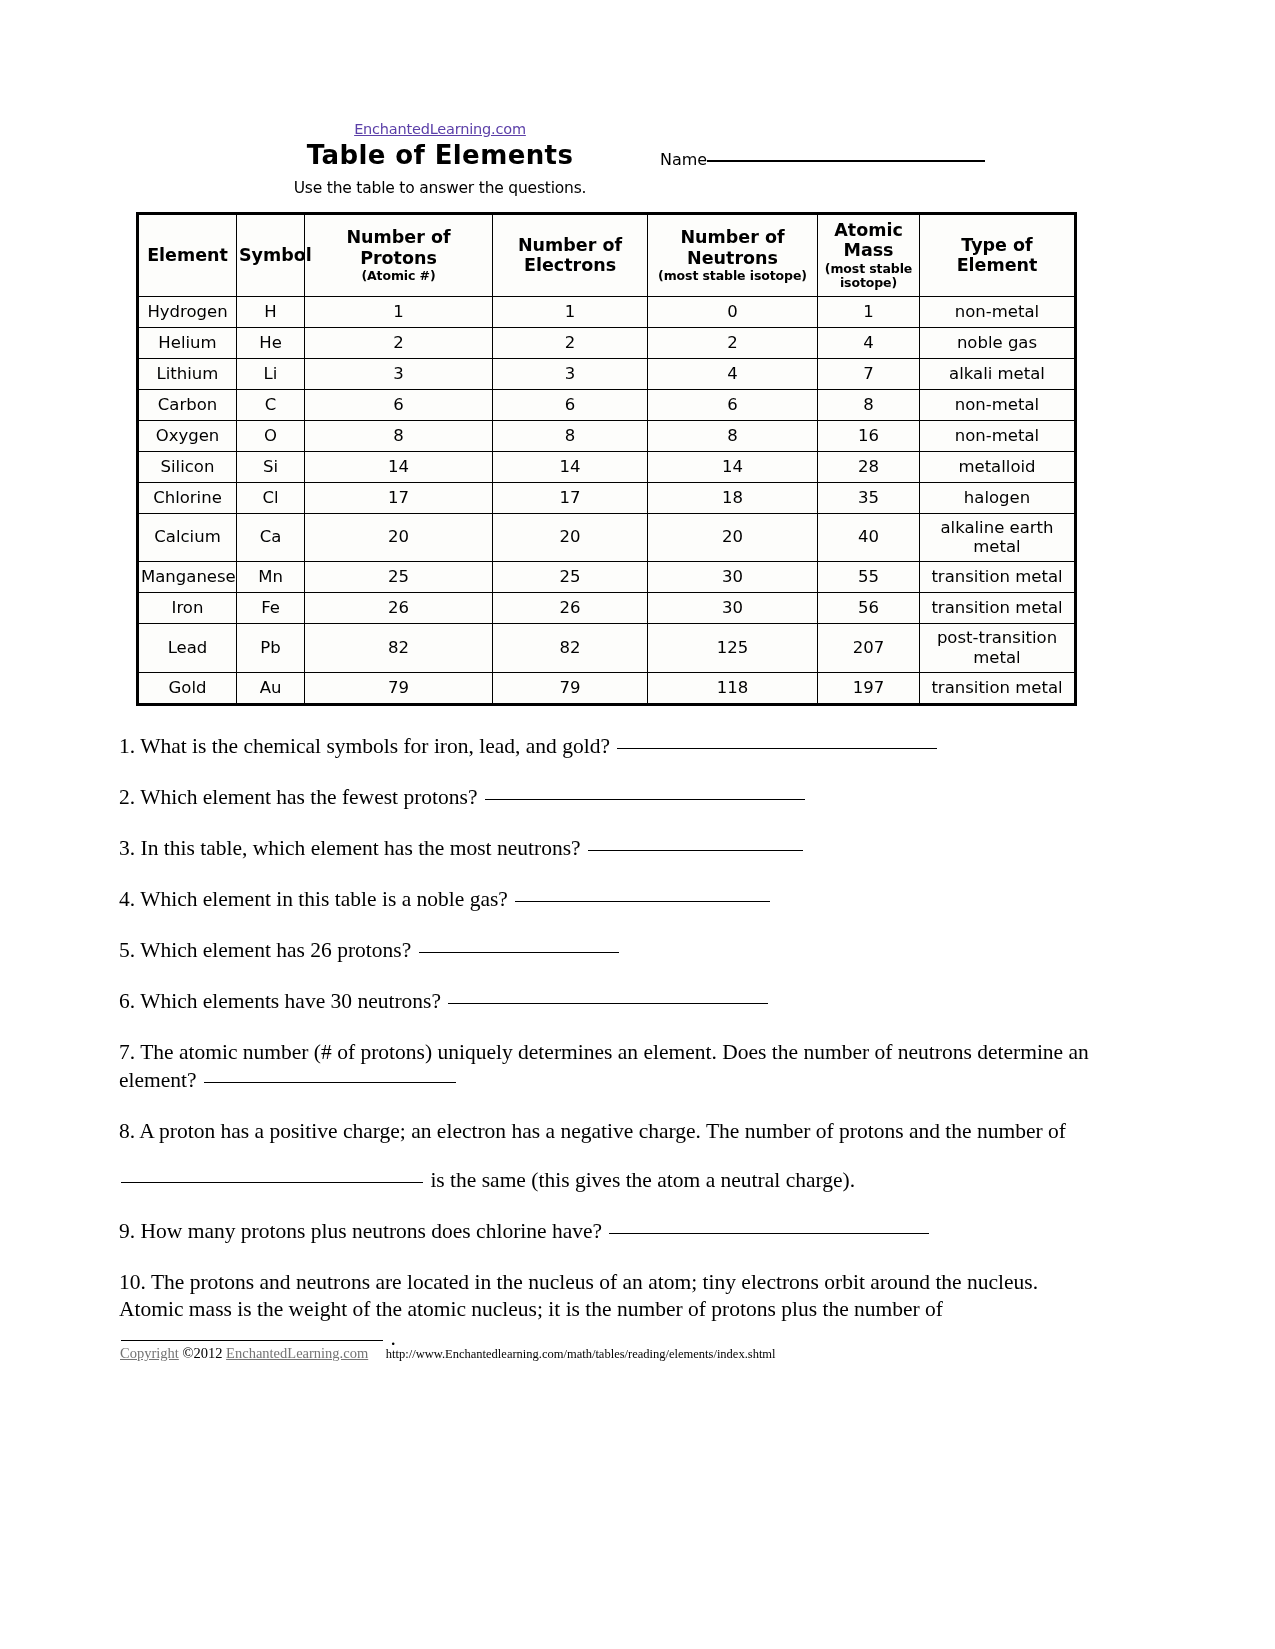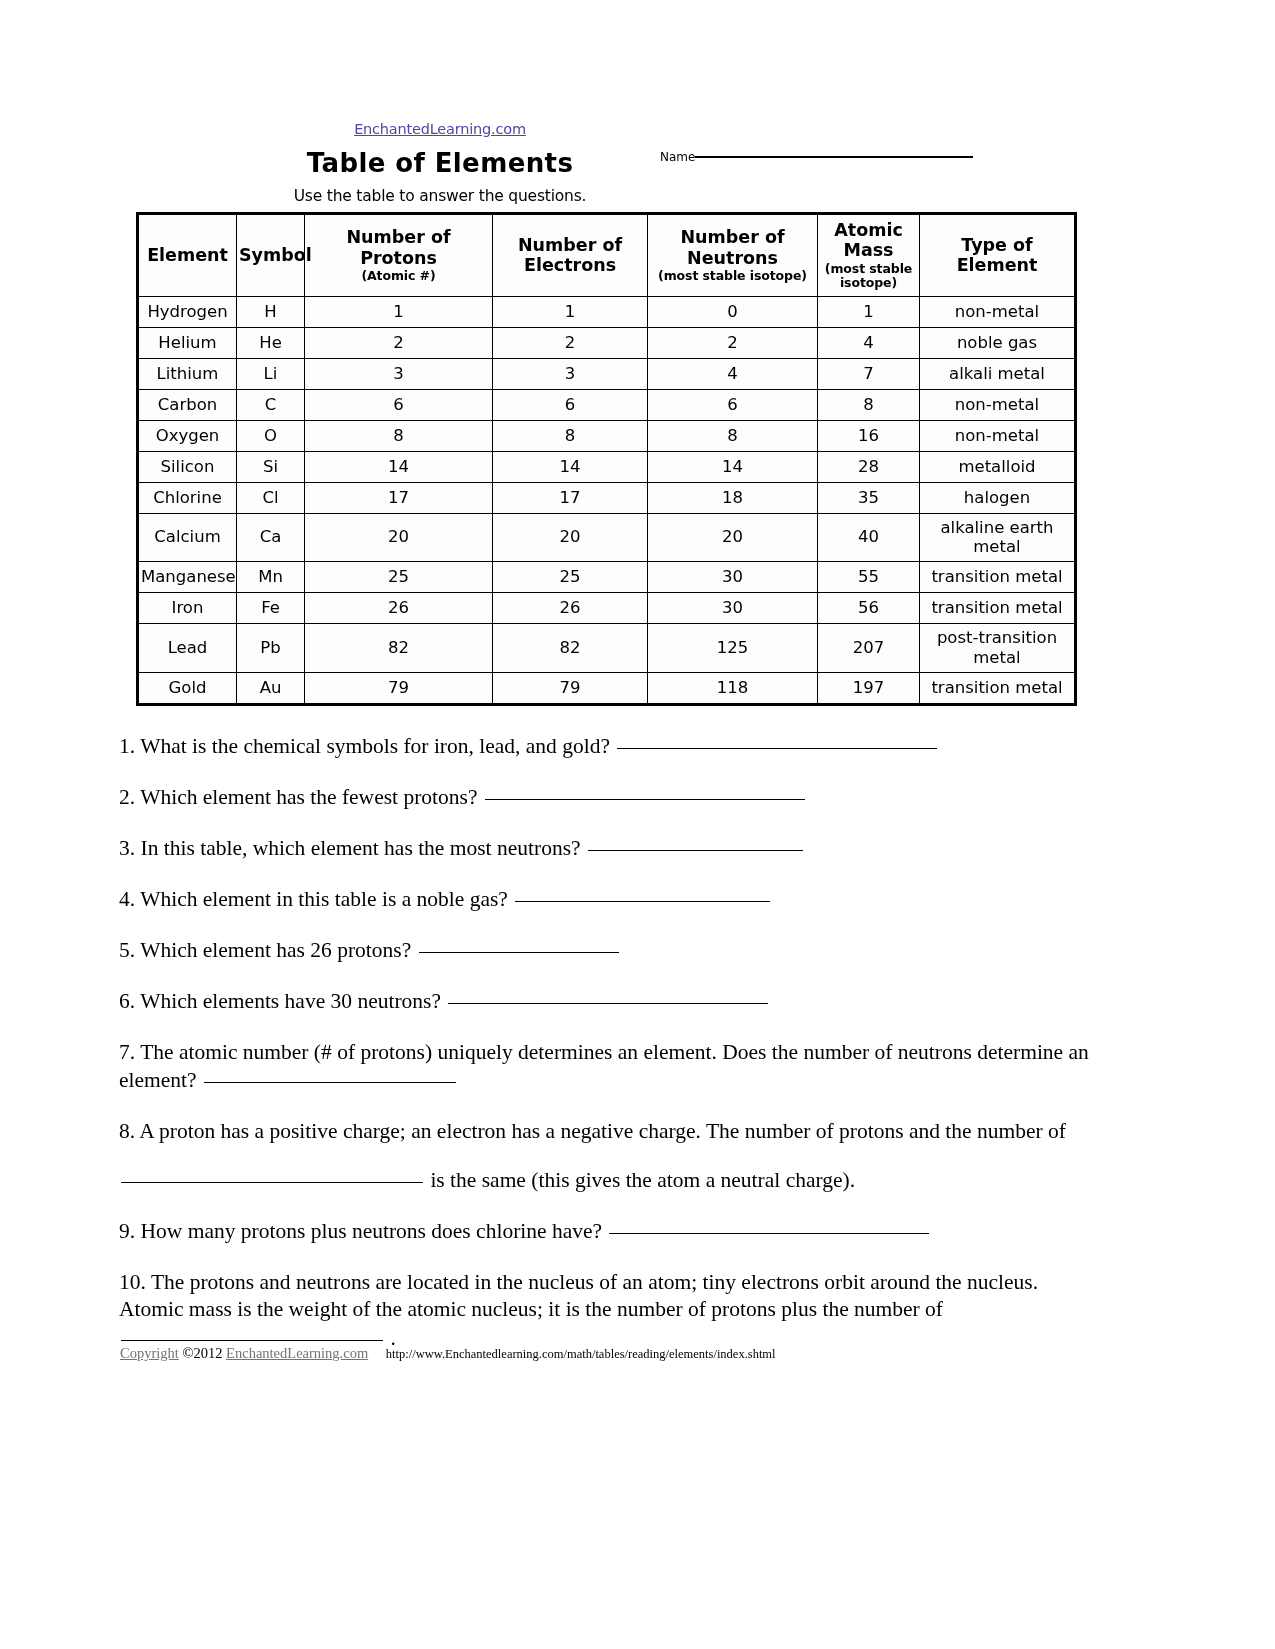--- a/index.html
+++ b/index.html
@@ -22,33 +22,33 @@
     color: #5b3fa8;
     text-decoration: underline;
     letter-spacing: -0.2px;
     display: inline-block;
   }
   .doc-title {
     font-family: "DejaVu Sans", sans-serif;
     font-weight: bold;
     font-size: 26px;
     letter-spacing: 0.4px;
-    margin-top: 10px;
+    margin-top: 2px;
   }
   .doc-subtitle {
     font-family: "DejaVu Sans", sans-serif;
     font-size: 15.5px;
     margin-top: 9px;
     letter-spacing: -0.2px;
   }
   .name-field {
     position: absolute;
     left: 660px; top: 30px;
     font-family: "DejaVu Sans", sans-serif;
-    font-size: 12px;
+    font-size: 16px;
     white-space: nowrap;
   }
   .name-rule {
     display: inline-block;
     width: 278px;
     border-bottom: 2px solid #000;
     height: 1px;
     vertical-align: 3px;
   }
 

